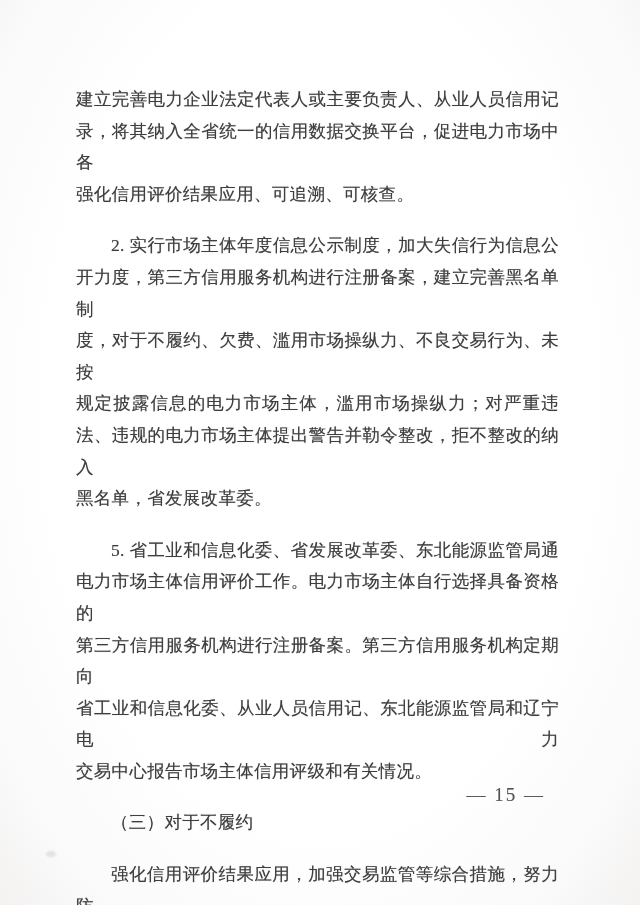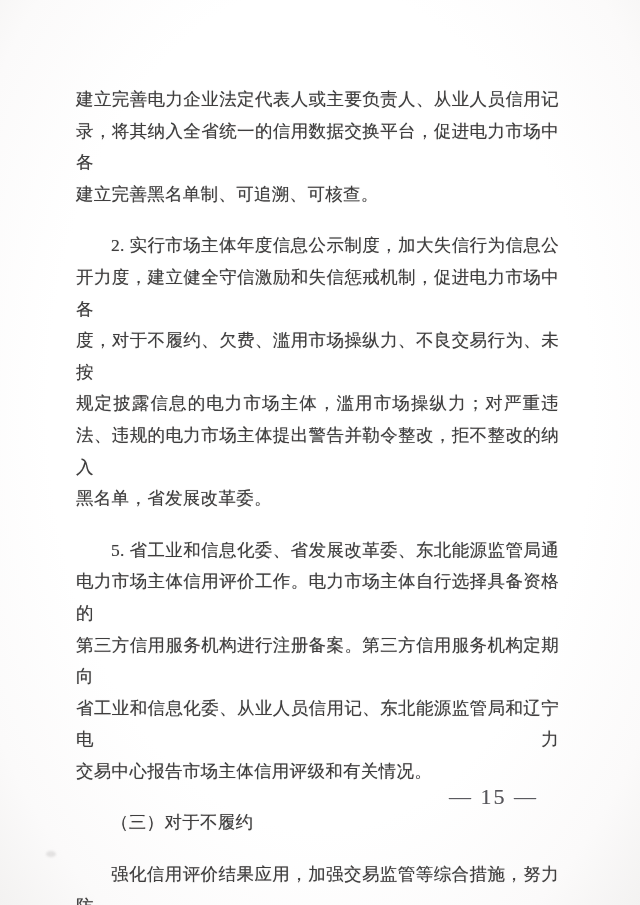--- a/index.html
+++ b/index.html
@@ -37,23 +37,23 @@
     text-align: justify;
     text-align-last: justify;
   }
   .line.indent {
     text-indent: 2em;
     margin-top: 20px;
   }
   .page-number {
     position: absolute;
     top: 784px;
-    right: 102px;
+    right: 95px;
     color: #56555a;
-    font-size: 22px;
+    font-size: 19px;
     letter-spacing: 2px;
     text-shadow: 0 0 0.6px rgba(86, 85, 90, 0.5);
   }
   .scan-smudge {
     position: absolute;
     left: 46px;
     top: 851px;
     width: 10px;
     height: 6px;
     background: rgba(120, 118, 118, 0.18);
@@ -61,23 +61,23 @@
     filter: blur(1px);
   }
 </style>
 </head>
 <body>
 
 <div class="scan-page">
   <div class="text-block">
     <div class="line fill">建立完善电力企业法定代表人或主要负责人、从业人员信用记</div>
     <div class="line fill">录，将其纳入全省统一的信用数据交换平台，促进电力市场中各</div>
-    <div class="line">建立完善黑名单制、可追溯、可核查。</div>
+    <div class="line">强化信用评价结果应用、可追溯、可核查。</div>
     <div class="line fill indent">2. 实行市场主体年度信息公示制度，加大失信行为信息公</div>
-    <div class="line fill">开力度，建立健全守信激励和失信惩戒机制，促进电力市场中各</div>
+    <div class="line fill">开力度，第三方信用服务机构进行注册备案，建立完善黑名单制</div>
     <div class="line fill">度，对于不履约、欠费、滥用市场操纵力、不良交易行为、未按</div>
     <div class="line fill">规定披露信息的电力市场主体，滥用市场操纵力；对严重违</div>
     <div class="line fill">法、违规的电力市场主体提出警告并勒令整改，拒不整改的纳入</div>
     <div class="line">黑名单，省发展改革委。</div>
     <div class="line fill indent">5. 省工业和信息化委、省发展改革委、东北能源监管局通</div>
     <div class="line fill">电力市场主体信用评价工作。电力市场主体自行选择具备资格的</div>
     <div class="line fill">第三方信用服务机构进行注册备案。第三方信用服务机构定期向</div>
     <div class="line fill">省工业和信息化委、从业人员信用记、东北能源监管局和辽宁电力</div>
     <div class="line">交易中心报告市场主体信用评级和有关情况。</div>
     <div class="line indent">（三）对于不履约</div>

